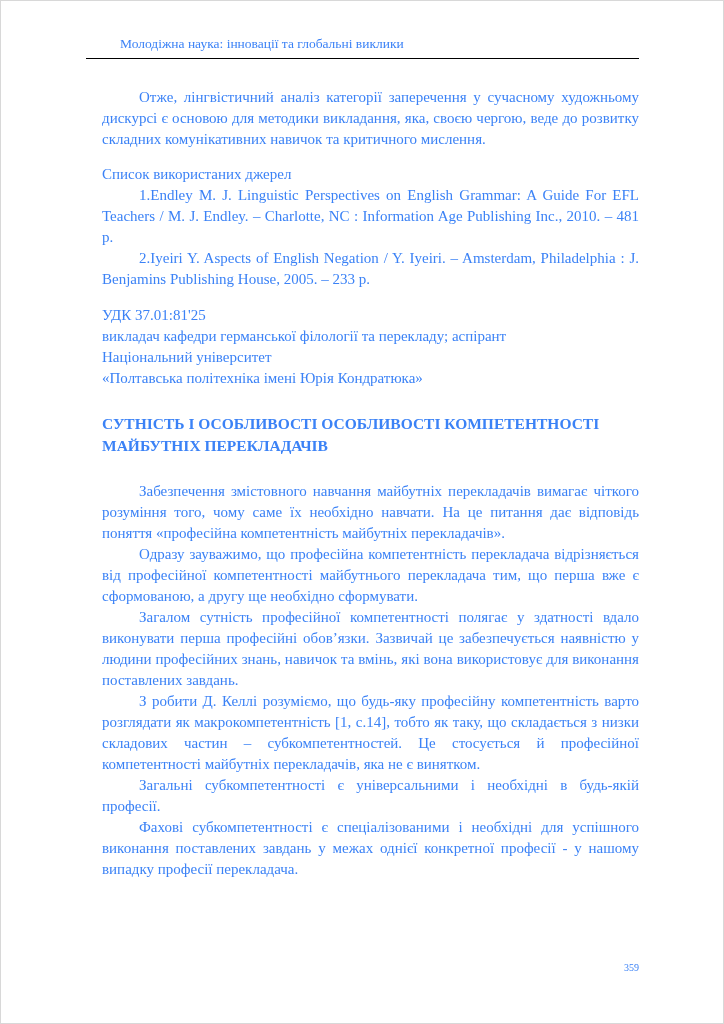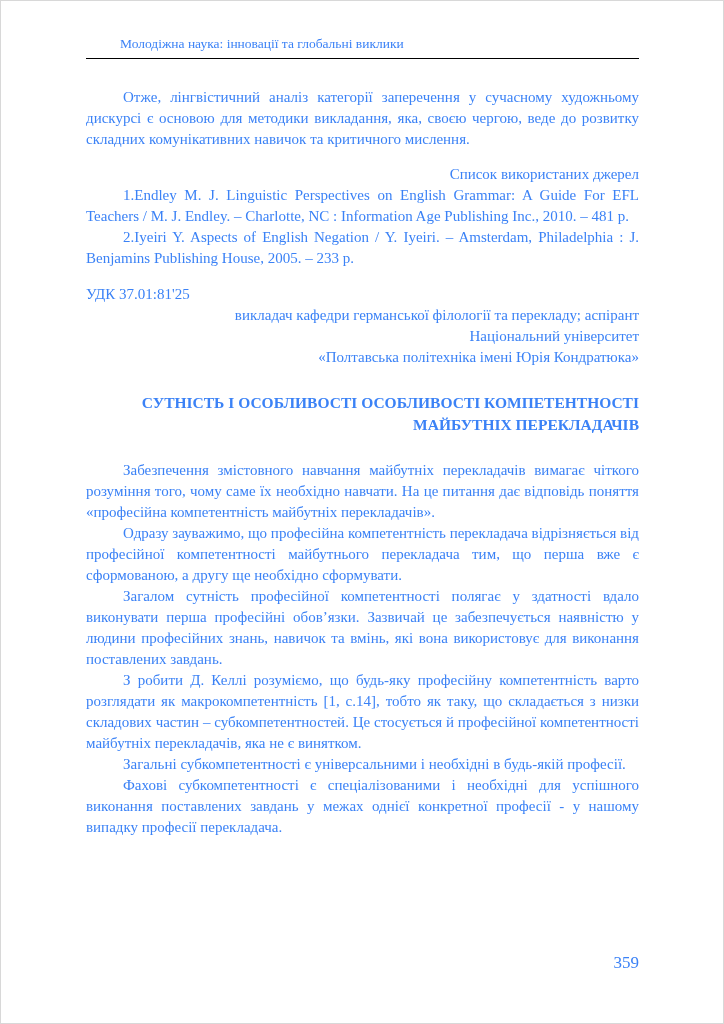--- a/index.html
+++ b/index.html
@@ -26,32 +26,32 @@
     font-size: 13.5px;
     line-height: 18px;
     padding-left: 34px;
     padding-bottom: 5px;
     border-bottom: 1px solid #000000;
     text-align: left;
   }
   .content {
     position: absolute;
     top: 86px;
-    left: 85px;
+    left: 101px;
     right: 84px;
     font-size: 15px;
     line-height: 21px;
     text-align: justify;
   }
   .content p {
     margin: 0;
     text-indent: 37px;
   }
   .centered {
-    text-align: right;
+    text-align: left;
     text-indent: 0 !important;
     font-family: Liberation Serif, serif;
   }
   .refs-heading {
     margin-top: 14px !important;
   }
   .udc-line {
     margin-top: 15px !important;
     text-indent: 0 !important;
     text-align: left;
@@ -64,21 +64,21 @@
     margin-top: 24px !important;
     margin-bottom: 24px !important;
     font-weight: bold;
     font-size: 15.5px;
     line-height: 22px;
   }
   .page-number {
     position: absolute;
     right: 84px;
     bottom: 50px;
-    font-size: 17px;
+    font-size: 10px;
     font-family: "Liberation Serif", serif;
   }
 </style>
 </head>
 <body>
 
 <div class="page">
 
   <div class="running-header">
     <span>Молодіжна наука: інновації та глобальні виклики</span>

